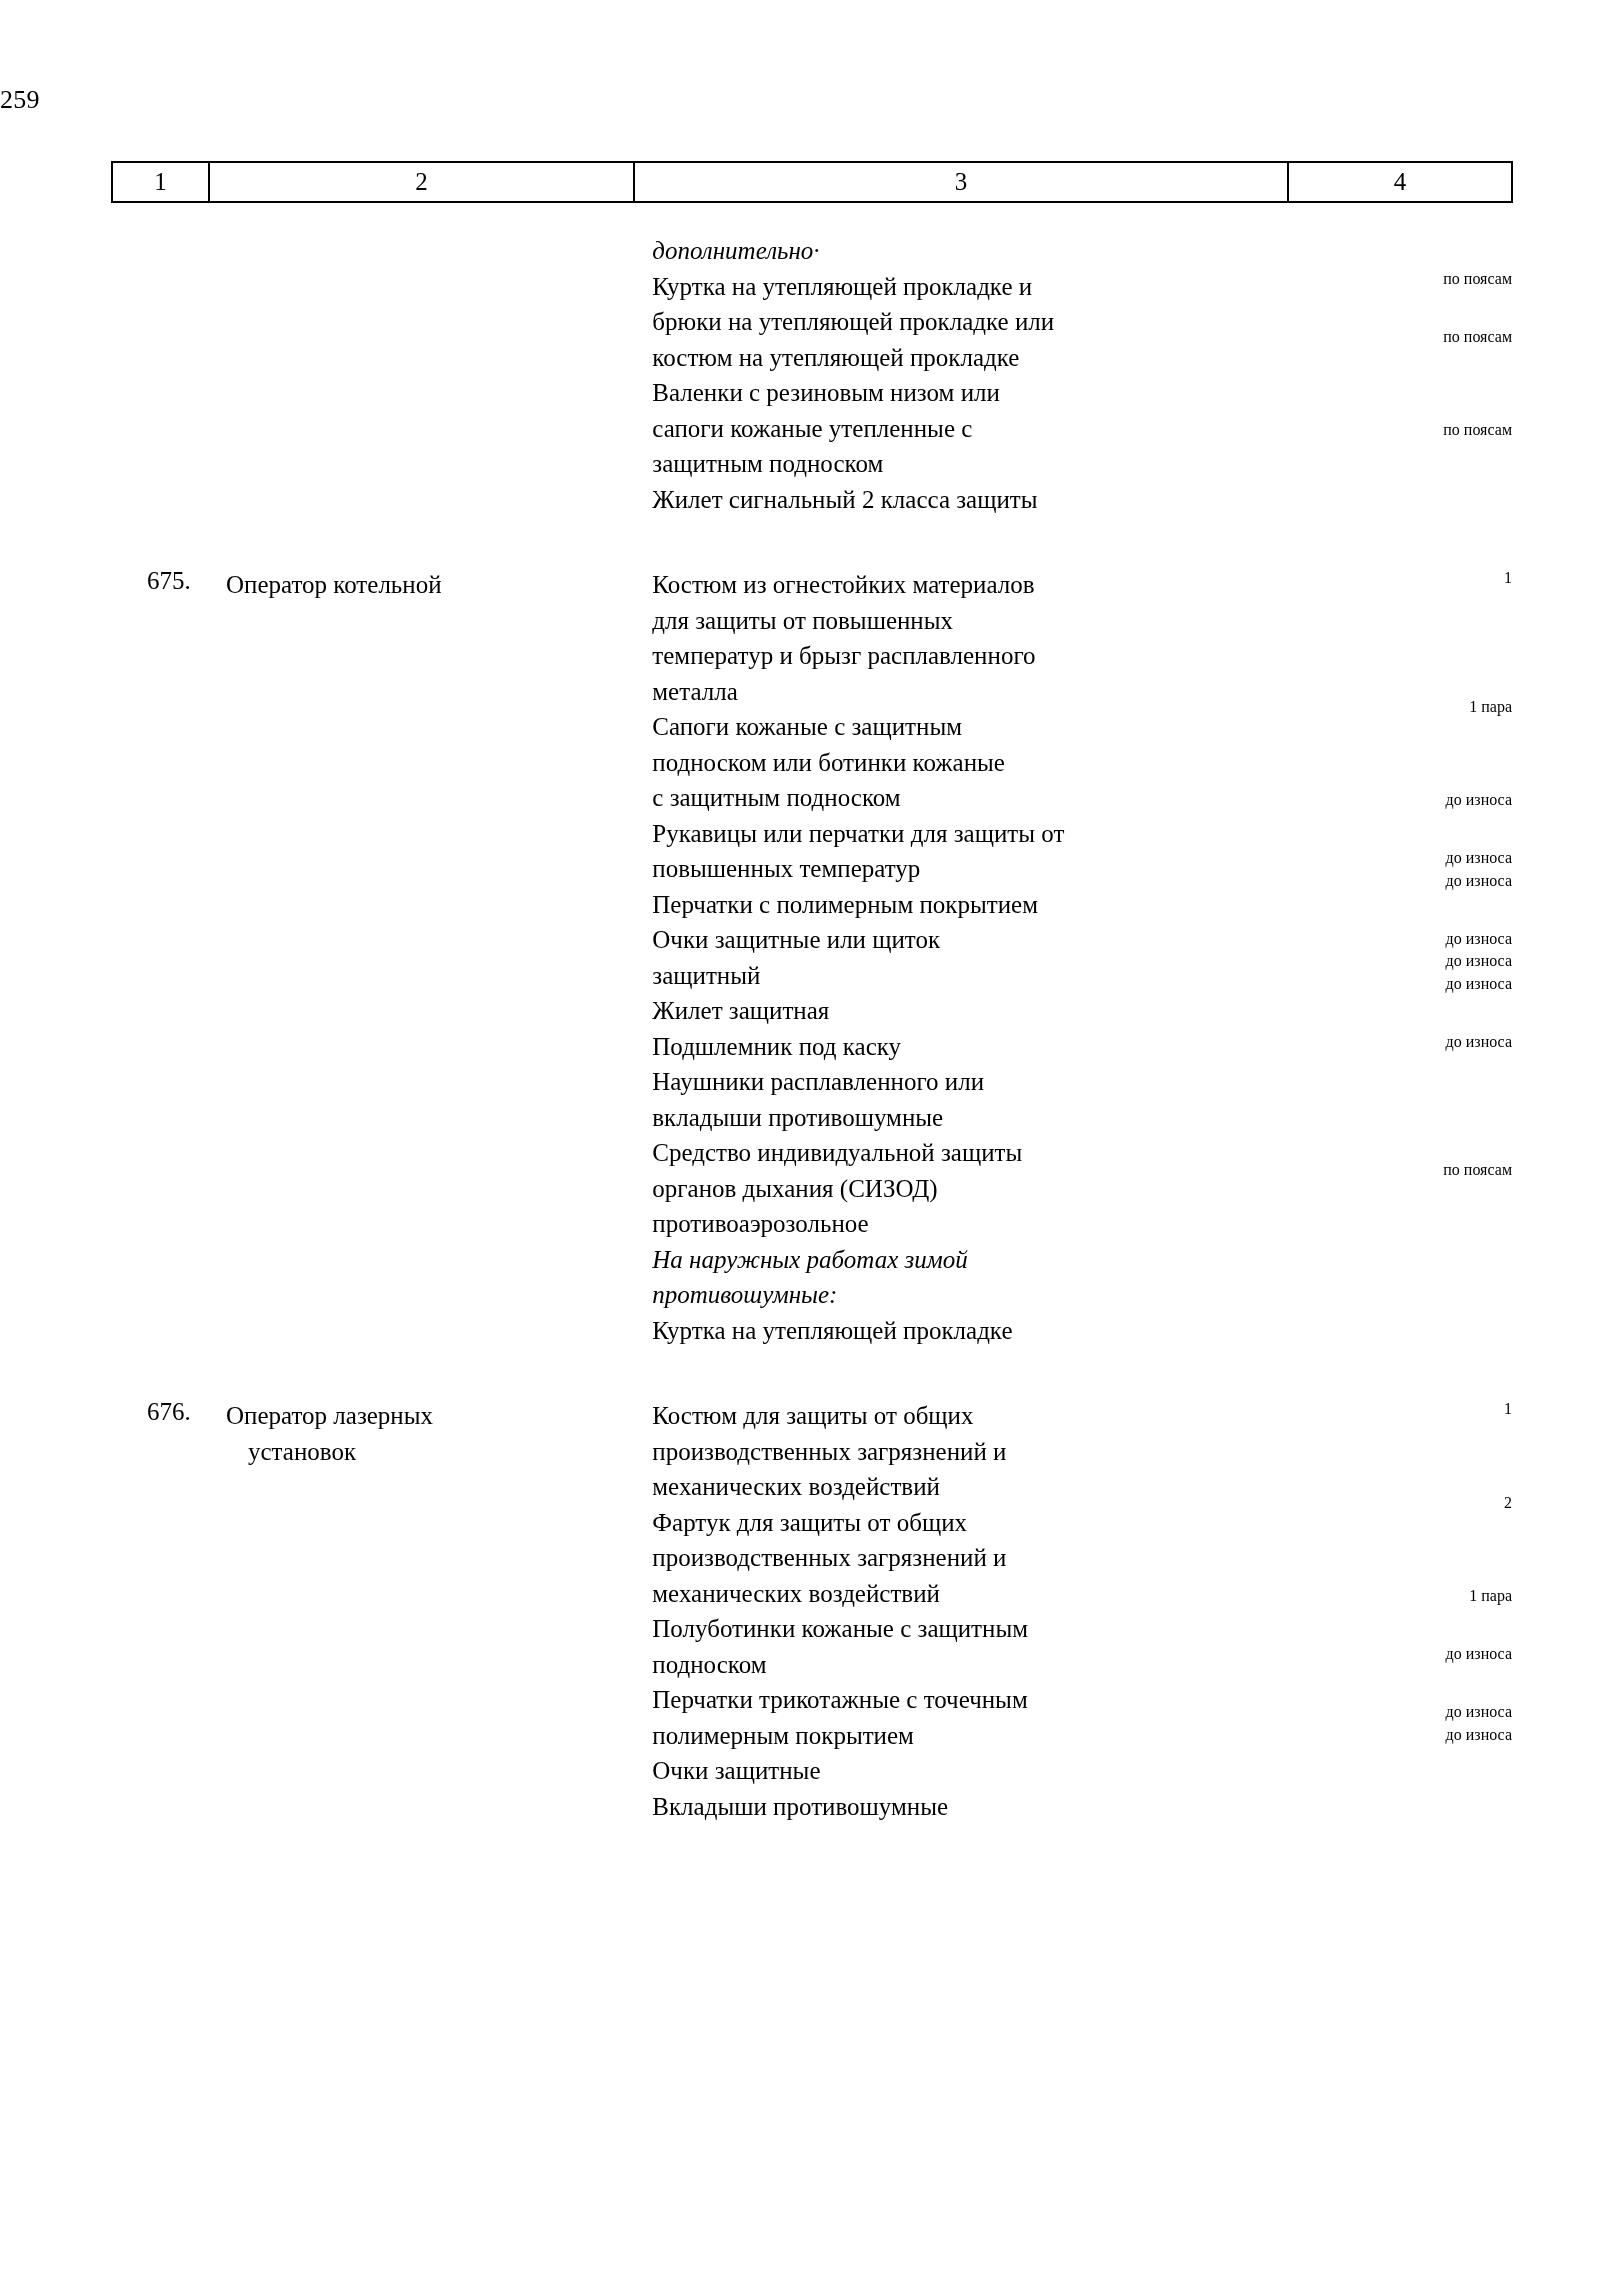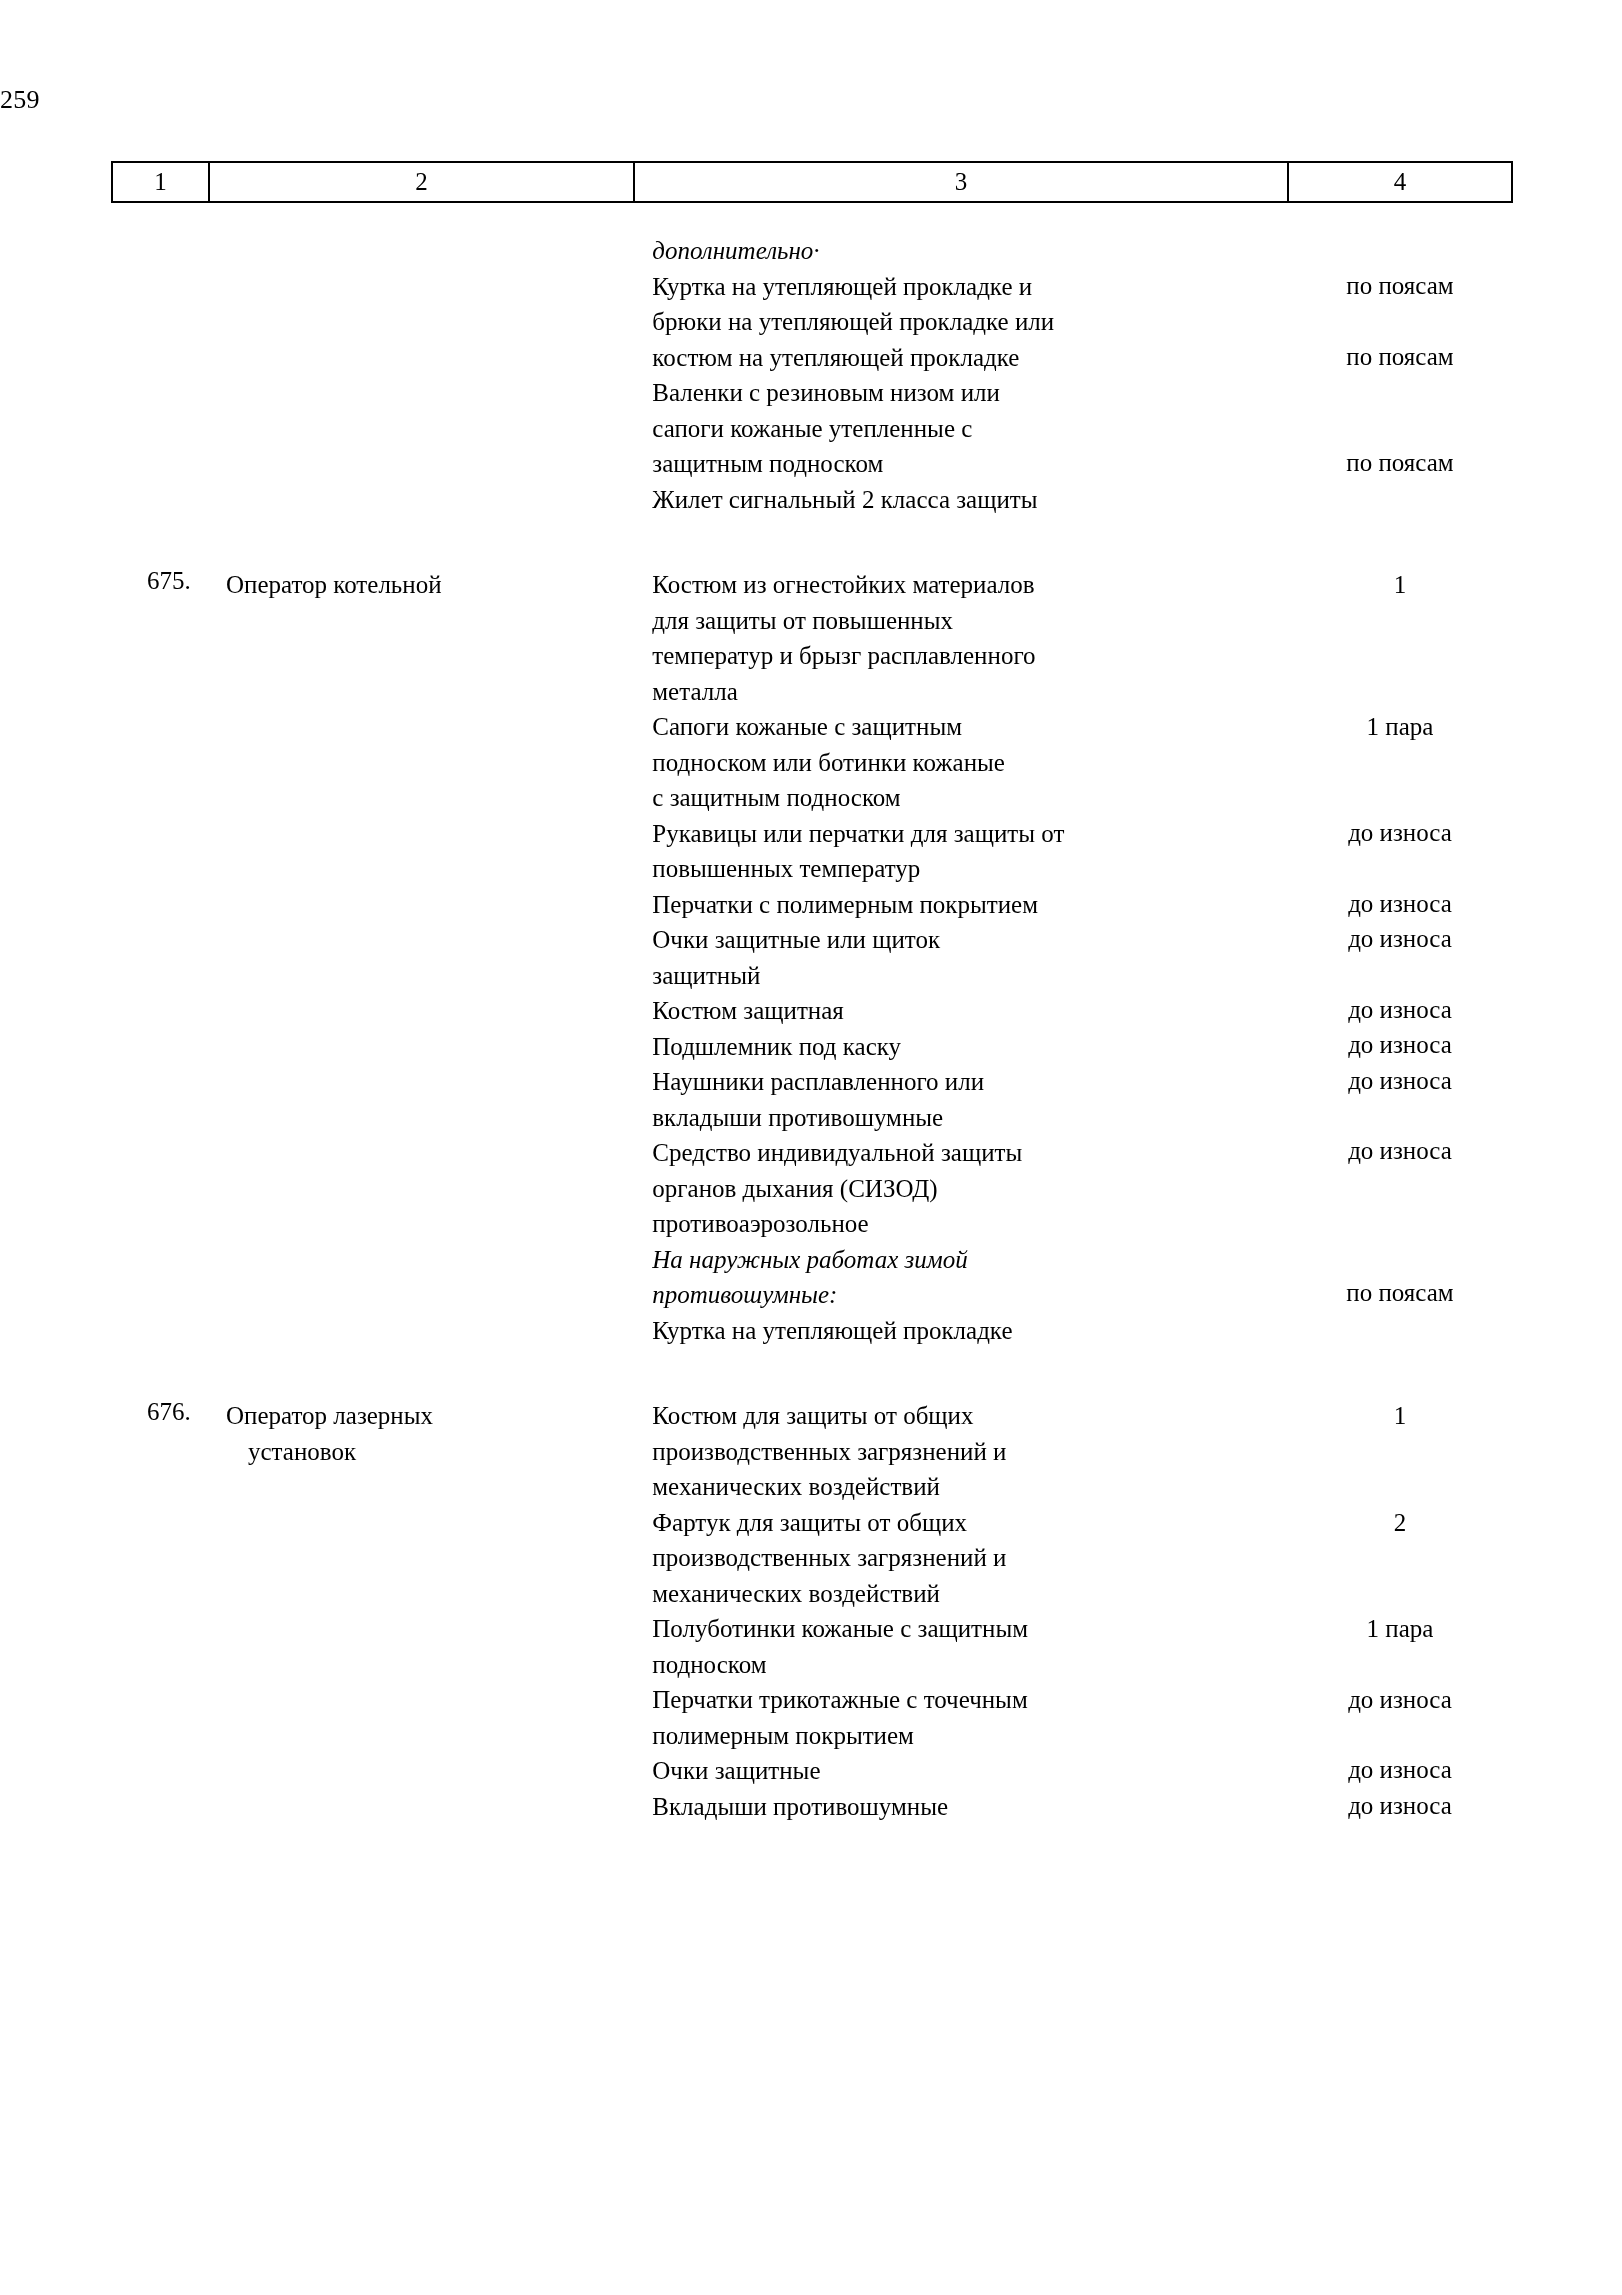--- a/index.html
+++ b/index.html
@@ -63,22 +63,22 @@
     font-size: 25px;
     padding-left: 17px !important;
     line-height: 1.42;
   }
   .item-cell {
     font-size: 25px;
     padding-left: 18.3px !important;
     line-height: 1.42;
   }
   .qty-cell {
-    font-size: 25px;
-    text-align: center;
+    font-size: 16px;
+    text-align: right;
     line-height: 1.42;
   }
   .italic-center {
     font-style: italic;
     display: block;
   }
   .spacer-md { height: 30px; }
   .row-block { display: block; }
   .qty-line { display: block; }
 </style>
@@ -158,21 +158,21 @@
               <div>повышенных температур</div>
             </div>
             <div class="row-block">
               <div>Перчатки с полимерным покрытием</div>
             </div>
             <div class="row-block">
               <div>Очки защитные или щиток</div>
               <div>защитный</div>
             </div>
             <div class="row-block">
-              <div>Костюм защитная</div>
+              <div>Жилет защитная</div>
             </div>
             <div class="row-block">
               <div>Подшлемник под каску</div>
             </div>
             <div class="row-block">
               <div>Наушники расплавленного или</div>
               <div>вкладыши противошумные</div>
             </div>
             <div class="row-block">
               <div>Средство индивидуальной защиты</div>

